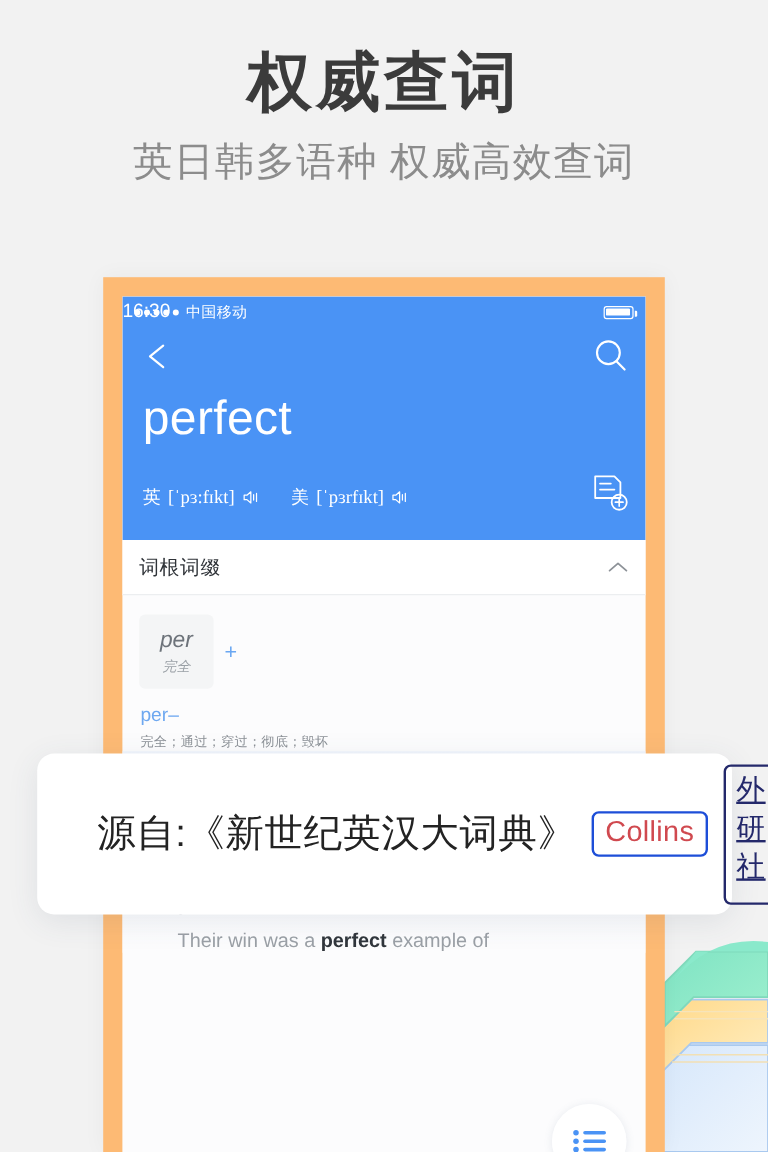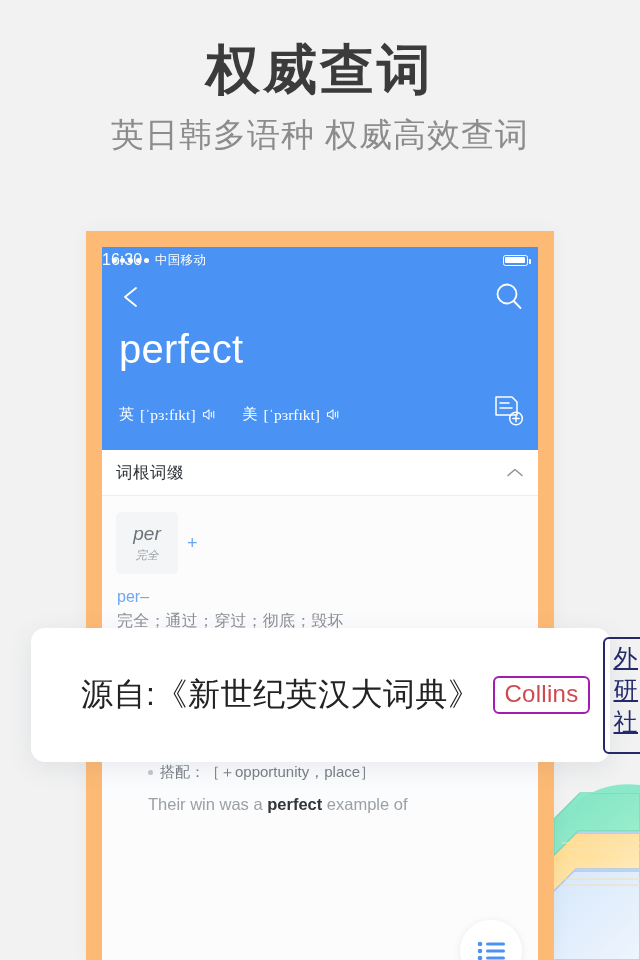--- a/index.html
+++ b/index.html
@@ -74,21 +74,21 @@
   .morph-row { display:flex; align-items:center; gap:9px; padding:16px 0 0 14px; }
   .morph {
     width:62px; height:62px; border-radius:5px; background:#f4f5f6;
     display:flex; flex-direction:column; align-items:center; justify-content:center; gap:3px;font-style:italic;
   }
   .morph .m-en { font-size:19px; color:#6d737a; font-weight:300; }
   .morph .m-cn { font-size:11.5px; color:#9aa0a6; }
   .plus { font-size:18px; color:#6aa7f2; font-weight:300; }
 
   .root-link { padding:14px 0 0 15px; font-size:16px; color:#6ea8f0; }
-  .root-def { padding:5px 0 0 15px; font-size:16px; color:#8b9096; letter-spacing:.2px; }
+  .root-def { padding:5px 0 0 15px; font-size:11px; color:#8b9096; letter-spacing:.2px; }
 
   
   .defblock { padding:16px 0 0 0; background:linear-gradient(180deg,#f1f5fc 0%, #fbfcfe 55%, #fcfcfd 100%); }
   .tagrow { display:flex; gap:8px; padding:0 0 0 15px; }
   .tag { border:1px solid #dfe2e6; border-radius:3px; padding:3px 8px; font-size:13px; color:#83888e; background:rgba(255,255,255,.65); }
   .posrow { display:flex; align-items:center; gap:8px; padding:16px 0 0 15px; }
   .pos { background:#4a93f5; color:#fff; font-size:13px; padding:2px 7px; border-radius:3px; font-family:"Liberation Serif","DejaVu Serif",serif; }
   .ipa { font-size:17px; color:#5a6068; font-family:"Liberation Serif","DejaVu Serif",serif; }
   .sense { display:flex; padding:19px 0 0 12px; font-size:17px; color:#31363c; }
   .sense .num { width:26px; color:#31363c; }
@@ -105,21 +105,21 @@
 
   
   .callout {
     position:absolute; left:31px; top:628px; width:579px; height:134px;
     background:#ffffff; border-radius:14px;
     box-shadow:0 6px 26px rgba(60,80,110,.10);
     display:flex; align-items:center; padding-left:50px; gap:13px;
   }
   .callout-text { font-size:32px; color:#232323; letter-spacing:.5px; white-space:nowrap; }
   .badge-collins {
-    border:2px solid #a21caf; color:#d0494f; border-radius:6px;
+    border:2px solid #1d4ed8; color:#d0494f; border-radius:6px;
     font-size:24px; padding:2px 9px 4px; letter-spacing:.3px;
   }
   .badge-fltrp {
     border:2px solid #24296b; color:#24296b; border-radius:6px;
     font-size:24px; padding:3px 9px 14px; letter-spacing:.5px;text-decoration:underline;
   }
 </style>
 </head>
 <body>
 
@@ -248,21 +248,20 @@
           <span class="ipa">/ˈpɜ:fɪkt/</span>
         </div>
 
         <div class="sense">
           <span class="num">1.</span>
           <span>完美的；绝佳的；最佳的</span>
         </div>
 
         <div class="collo">
           <span class="bullet"></span>
-          <span>搭配：［＋opportunity，place］</span>
         </div>
 
         <div class="example">
           <span>Their win was a </span><b>perfect</b><span> example of</span>
         </div>
       </div>
 
       <div class="fab">
         <svg width="28" height="22" viewBox="0 0 28 22">
           <circle cx="3" cy="4" r="2.3" fill="#4a93f5"></circle>

